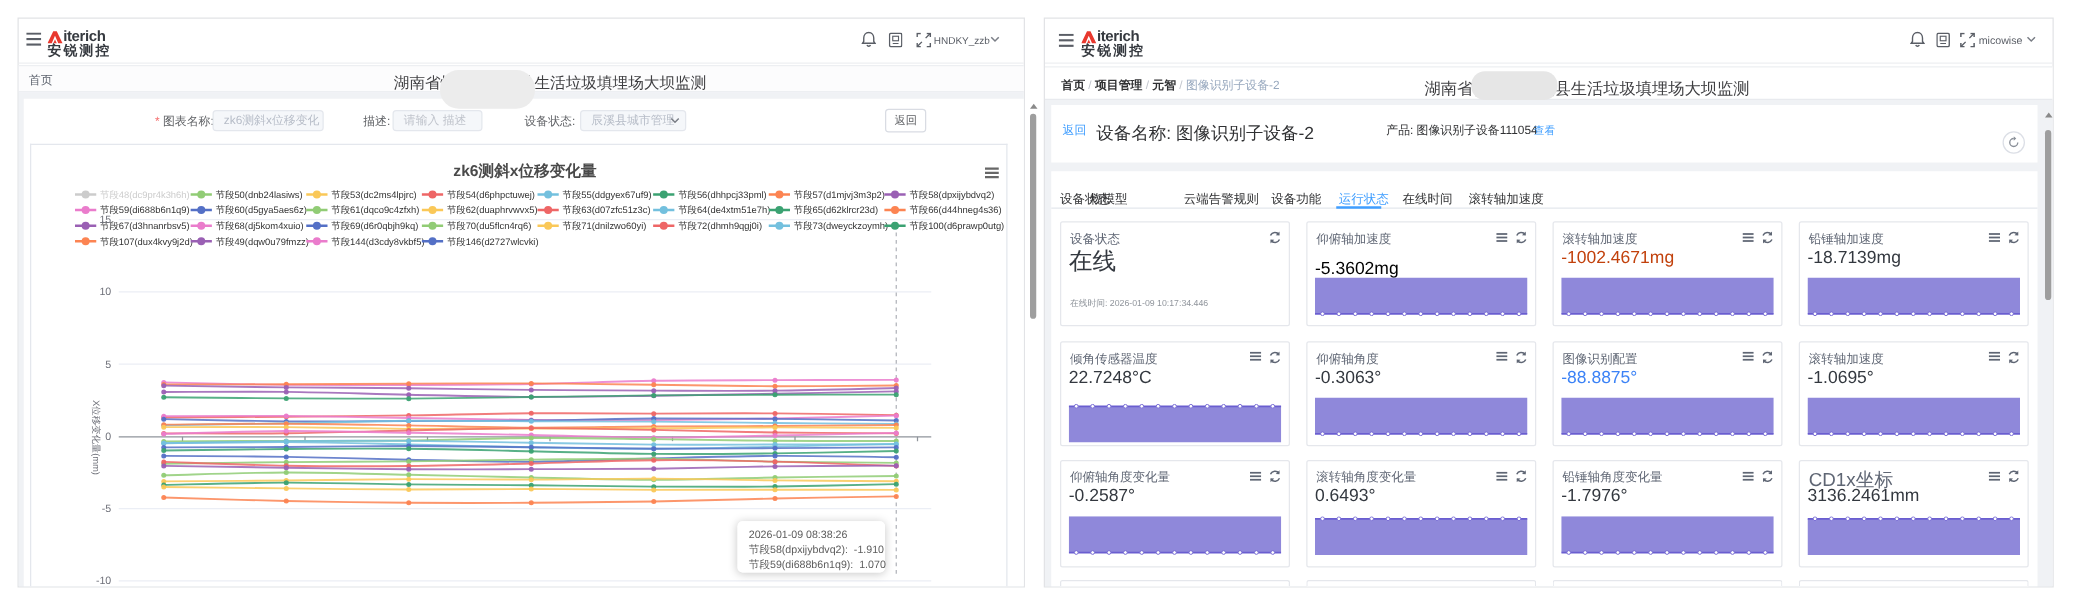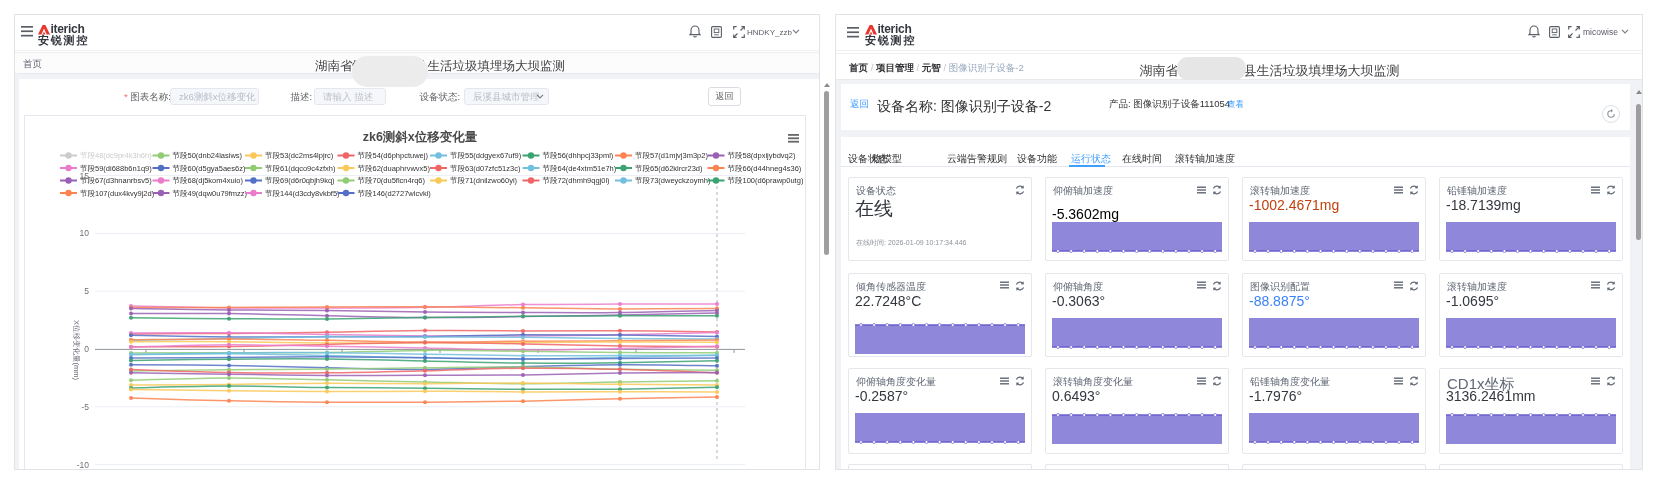--- a/index.html
+++ b/index.html
@@ -379,20 +379,21 @@
       <circle cx="692" cy="275.9" r="2" fill="#fac858" fill-opacity="0.95"></circle>
       <path d="M106.0,282.0 C122.3,282.5 171.3,284.1 204.0,284.8 C236.7,285.5 269.3,286.0 302.0,286.2 C334.7,286.5 367.3,286.3 400.0,286.2 C432.7,286.0 465.5,285.7 498.0,285.2 C530.5,284.6 562.7,283.5 595.0,282.8 C627.3,282.1 675.8,281.4 692.0,281.1" fill="none" stroke="#fc8452" stroke-width="1.5" stroke-opacity="0.85"></path>
       <circle cx="106" cy="282.0" r="2" fill="#fc8452" fill-opacity="0.95"></circle>
       <circle cx="204" cy="284.8" r="2" fill="#fc8452" fill-opacity="0.95"></circle>
       <circle cx="302" cy="286.2" r="2" fill="#fc8452" fill-opacity="0.95"></circle>
       <circle cx="400" cy="286.2" r="2" fill="#fc8452" fill-opacity="0.95"></circle>
       <circle cx="498" cy="285.2" r="2" fill="#fc8452" fill-opacity="0.95"></circle>
       <circle cx="595" cy="282.8" r="2" fill="#fc8452" fill-opacity="0.95"></circle>
       <circle cx="692" cy="281.1" r="2" fill="#fc8452" fill-opacity="0.95"></circle>
     </svg>
+<div class="a" style="left:590px;top:417px;width:118px;height:41px;background:rgba(255,255,255,0.97);border-radius:4px;box-shadow:0 1px 8px rgba(0,0,0,0.22);z-index:5;font-size:8.5px;color:#5c5c5c;padding:3.5px 9px;line-height:12.4px;white-space:nowrap">2026-01-09 08:38:26<br>节段58(dpxijybdvq2):&nbsp;&nbsp;-1.910<br>节段59(di688b6n1q9):&nbsp;&nbsp;1.070</div>
 <div class="a" style="left:352px;top:56px;width:76px;height:31px;background:#ececec;border-radius:15px;z-index:6"></div>
 <svg class="a" style="left:822.5px;top:81px" width="8" height="8">
       <path d="M1,6 L4,2 L7,6 Z" fill="#8a8a8a"></path>
     </svg>
 <div class="a" style="left:823.5px;top:91px;width:5.5px;height:164px;background:#9e9e9e;border-radius:3px"></div>
 <div class="a" style="left:836px;top:49.5px;width:806px;height:1px;background:#eef0f2"></div>
 <div class="a" style="left:836px;top:53px;width:806px;height:27px;background:#fff;border-top:1px solid #edeff2;border-bottom:1px solid #e8eaee"></div>
 <div class="a" style="left:849px;top:61.5px;white-space:nowrap;font-size:9.5px"><b style="color:#303133">首页</b><span style="color:#c0c4cc"> / </span><b style="color:#303133">项目管理</b><span style="color:#c0c4cc"> / </span><b style="color:#303133">元智</b><span style="color:#c0c4cc"> / </span><span style="color:#97a8be">图像识别子设备-2</span></div>
 <div class="a" style="left:1139.5px;top:62px;white-space:nowrap;font-size:13px;color:#3f3f42">湖南省怀化市辰溪县生活垃圾填埋场大坝监测</div>
 <div class="a" style="left:836px;top:80px;width:806px;height:389px;background:#f0f2f5"></div>

